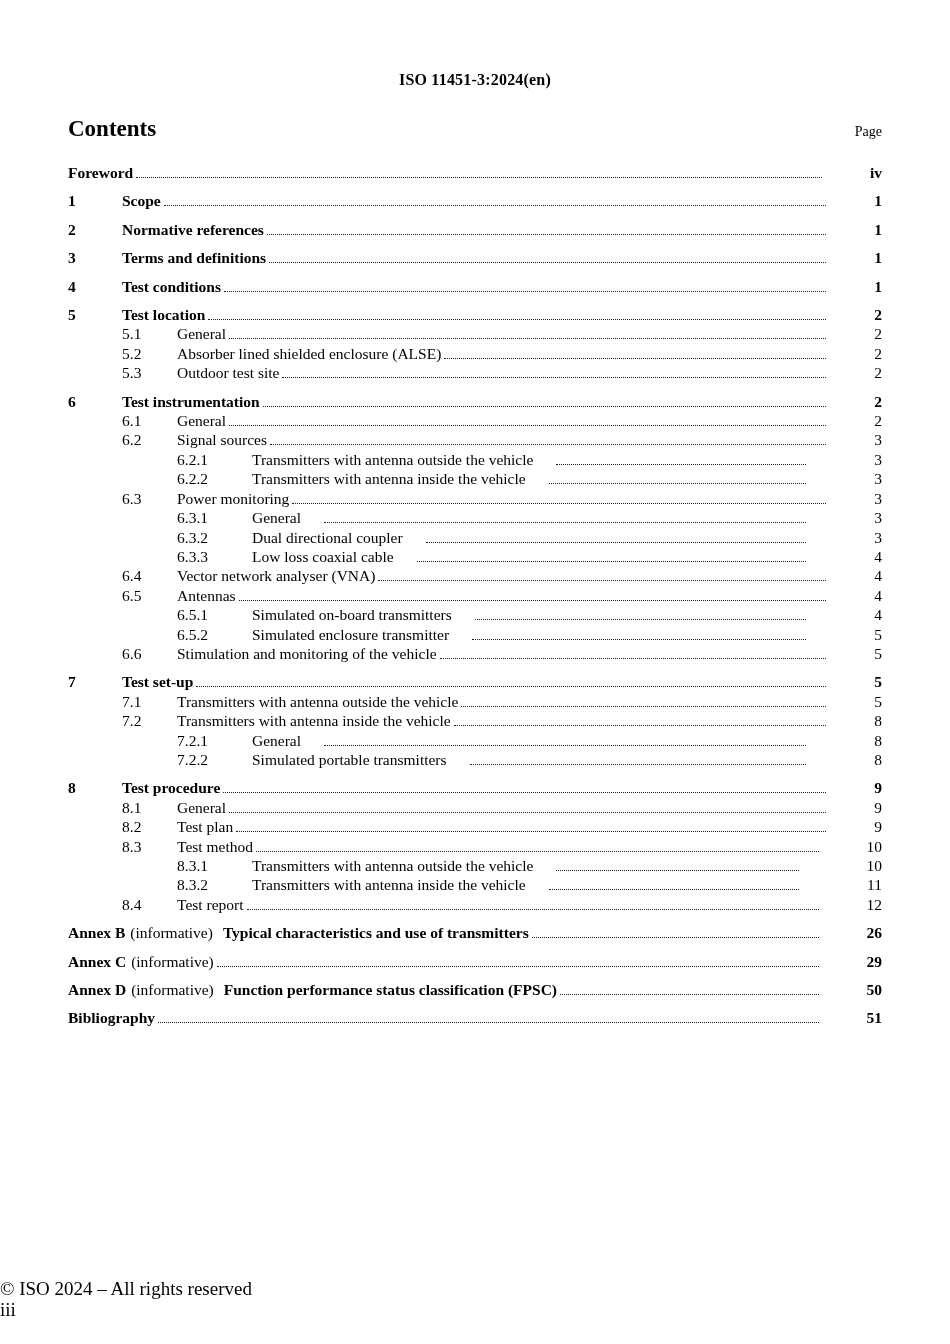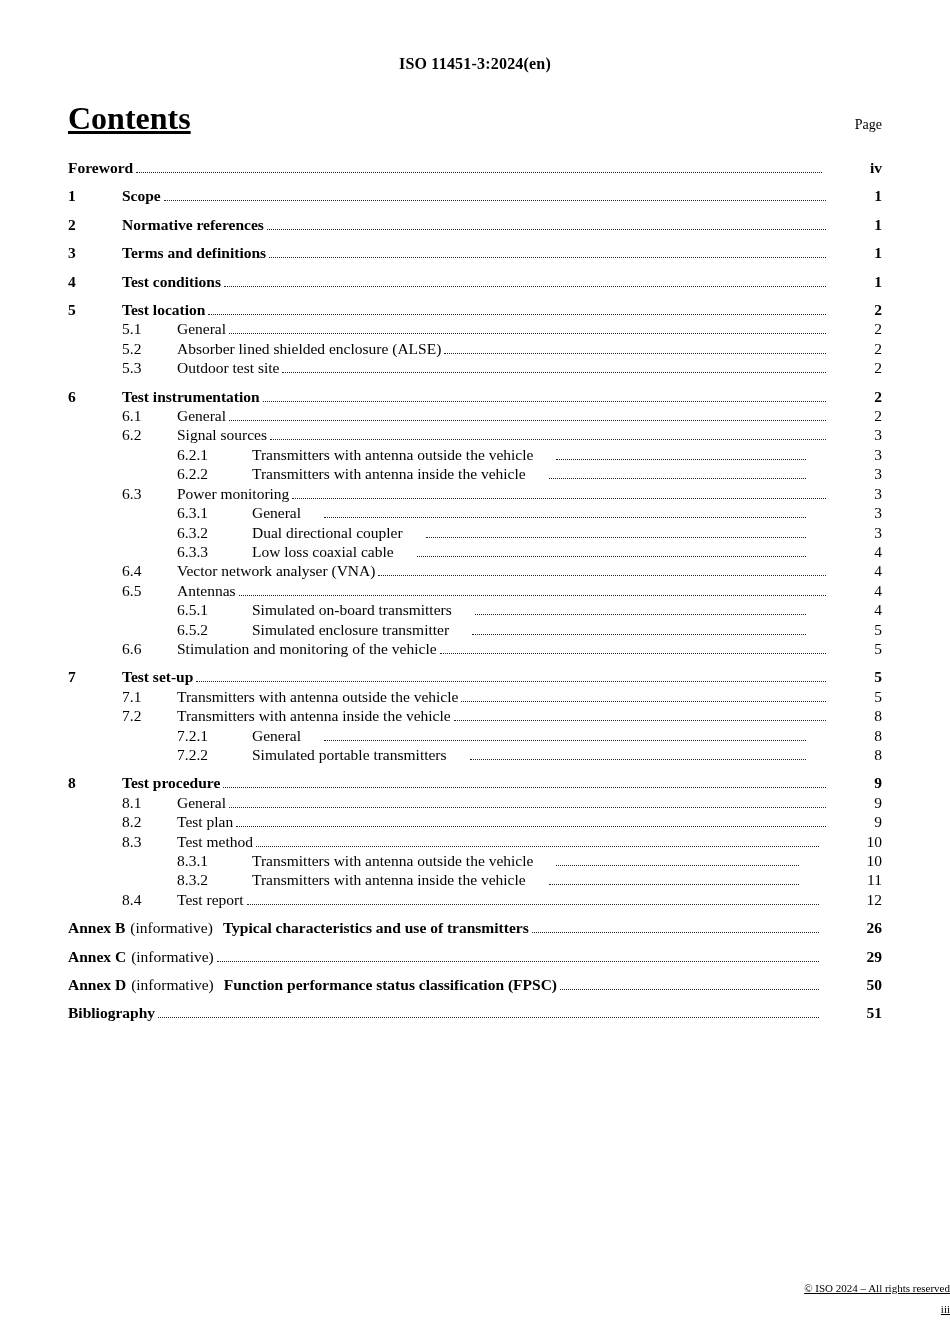--- a/index.html
+++ b/index.html
@@ -13,39 +13,38 @@
     position: relative;
     overflow: hidden;
     font-family: "Liberation Serif", "DejaVu Serif", serif;
     color: #000;
   }
   .page {
     position: relative;
     box-sizing: border-box;
     width: 950px;
     height: 1344px;
-    padding: 0 68px;
+    padding: 16px 68px;
   }
   .doc-ref {
     text-align: center;
     font-weight: bold;
     font-size: 16px;
     padding-top: 55px;
     letter-spacing: 0.2px;
   }
   .contents-bar {
     display: flex;
     justify-content: space-between;
     align-items: baseline;
     margin-top: 27px;
   }
   .contents-title {
-    font-size: 32px;
+    font-size: 23px;
     font-weight: bold;
-    text-decoration: underline;
   }
   .page-col-label {
     font-size: 14px;
   }
   .toc {
     margin-top: 21px;
   }
   .toc-row {
     display: flex;
     align-items: baseline;
@@ -69,24 +68,23 @@
     border-bottom: 1.5px dotted #222;
     margin: 0 2px 3px 3px;
     min-width: 12px;
   }
   .pageno { flex: 0 0 auto; margin-left: 46px; }
   .footer {
     position: absolute;
     bottom: 24px;
     left: 0;
     right: 0;
-    text-align: right;
-    font-size: 11px;
+    text-align: left;
+    font-size: 19px;
     line-height: 21px;
-    text-decoration: underline;
   }
 </style>
 </head>
 <body>
 
 <div class="page">
 
   <div class="doc-ref">ISO 11451-3:2024(en)</div>
 
   <div class="contents-bar">

